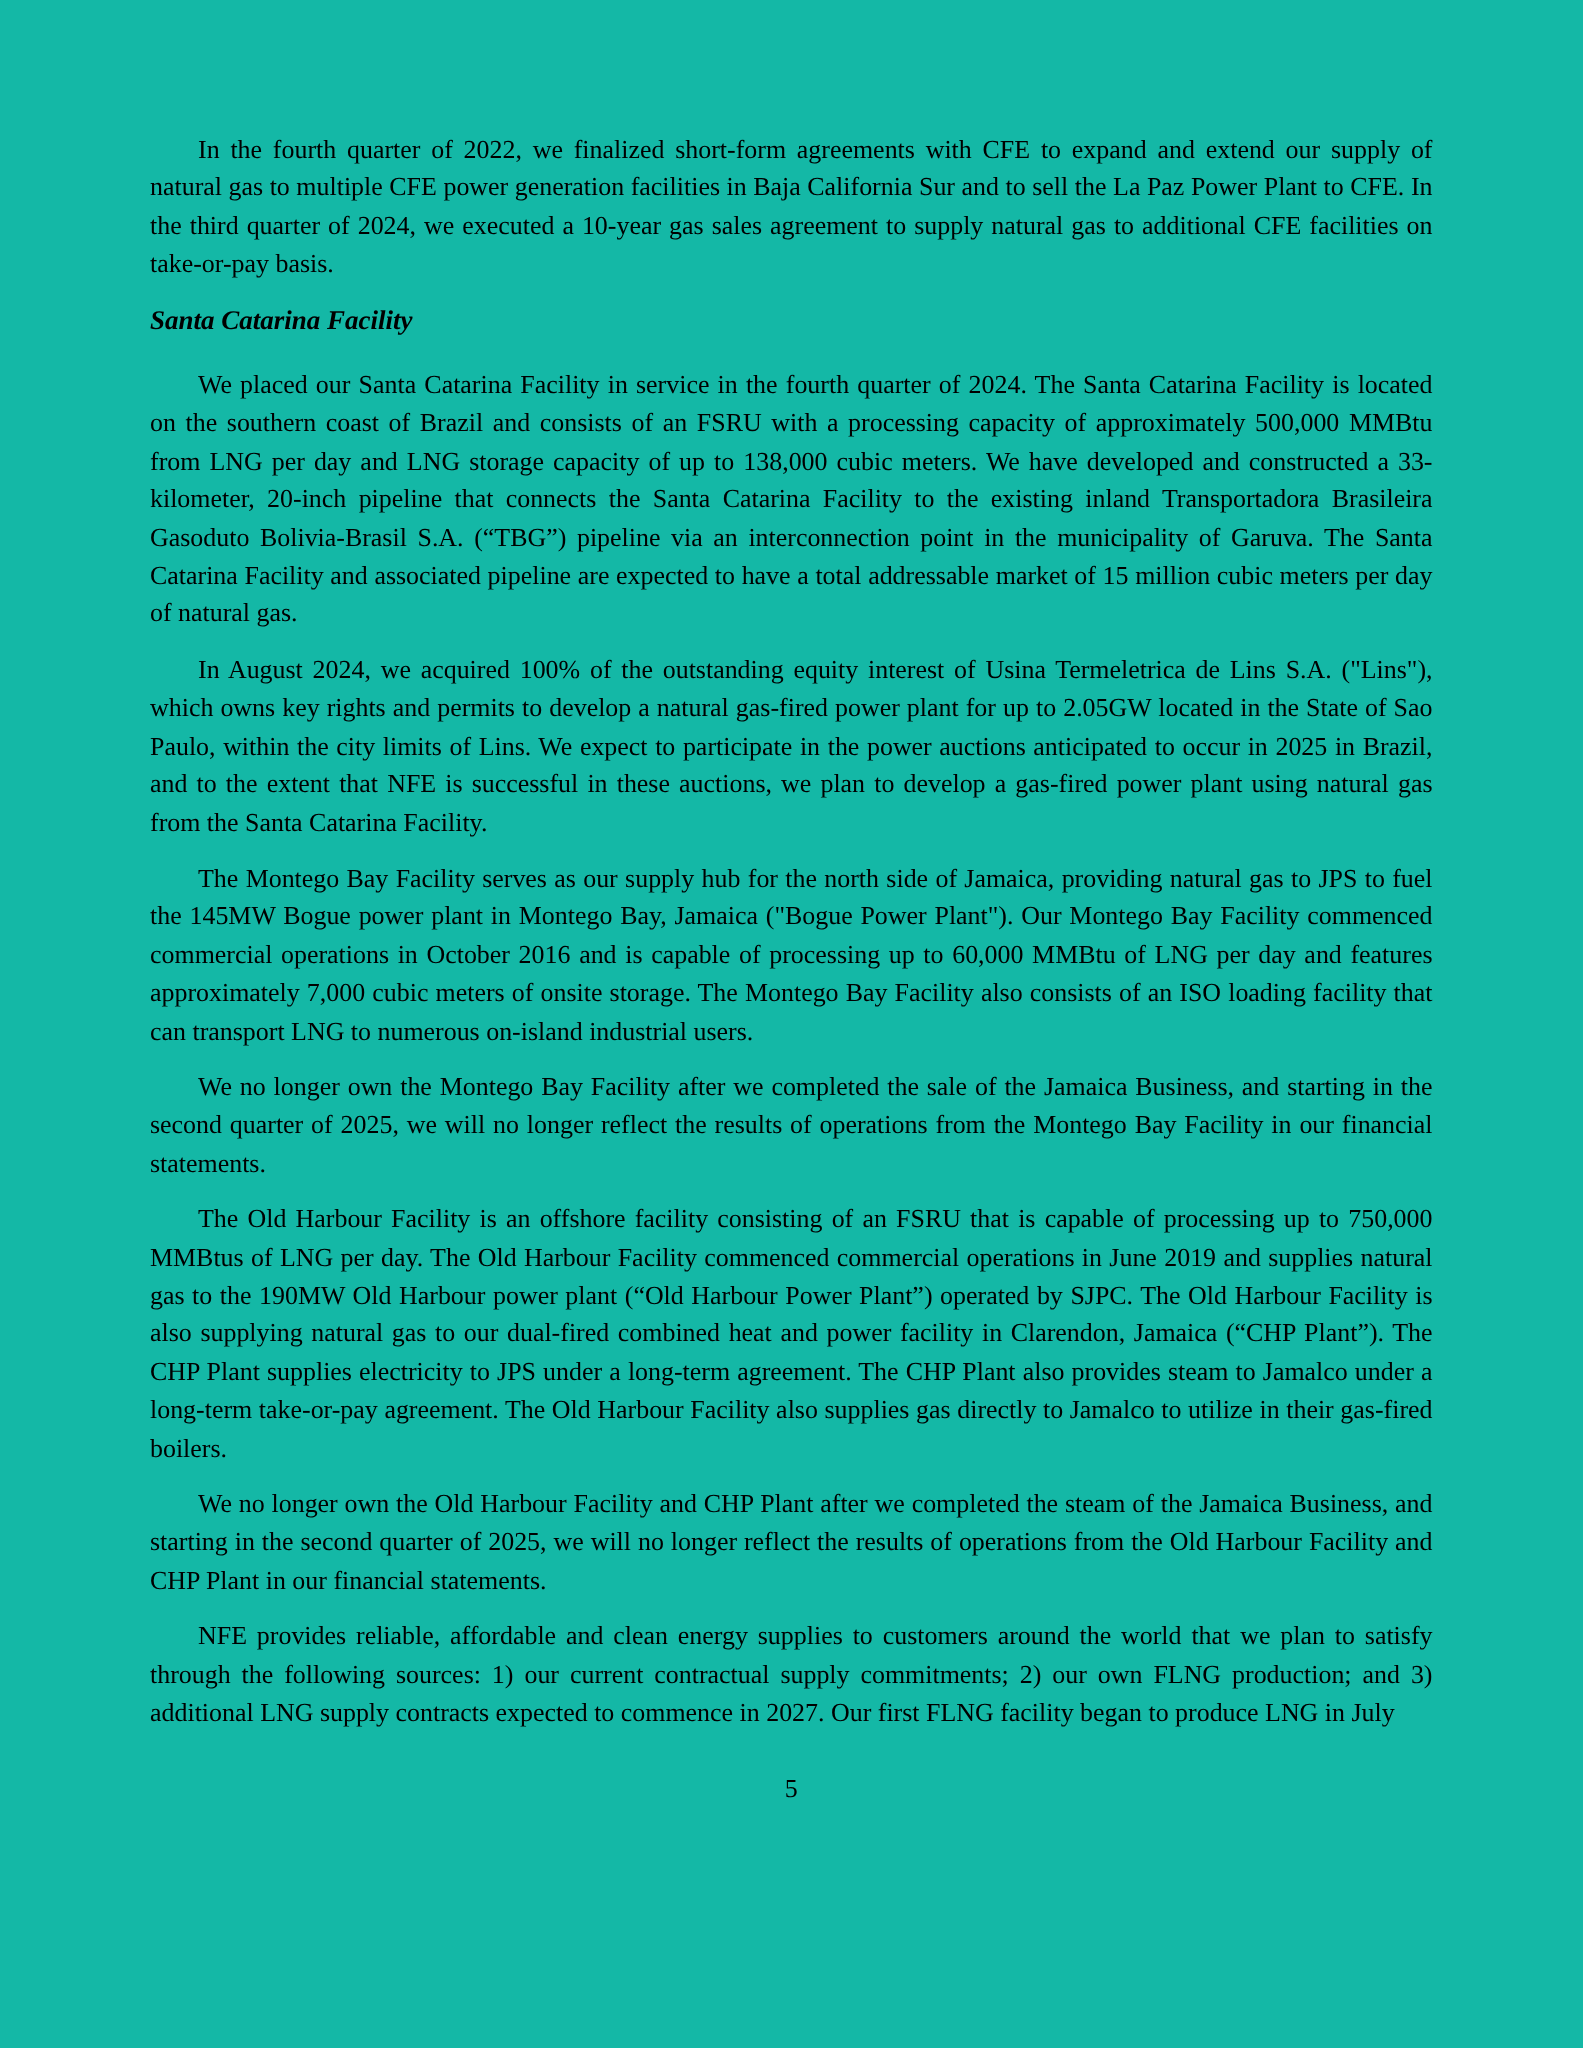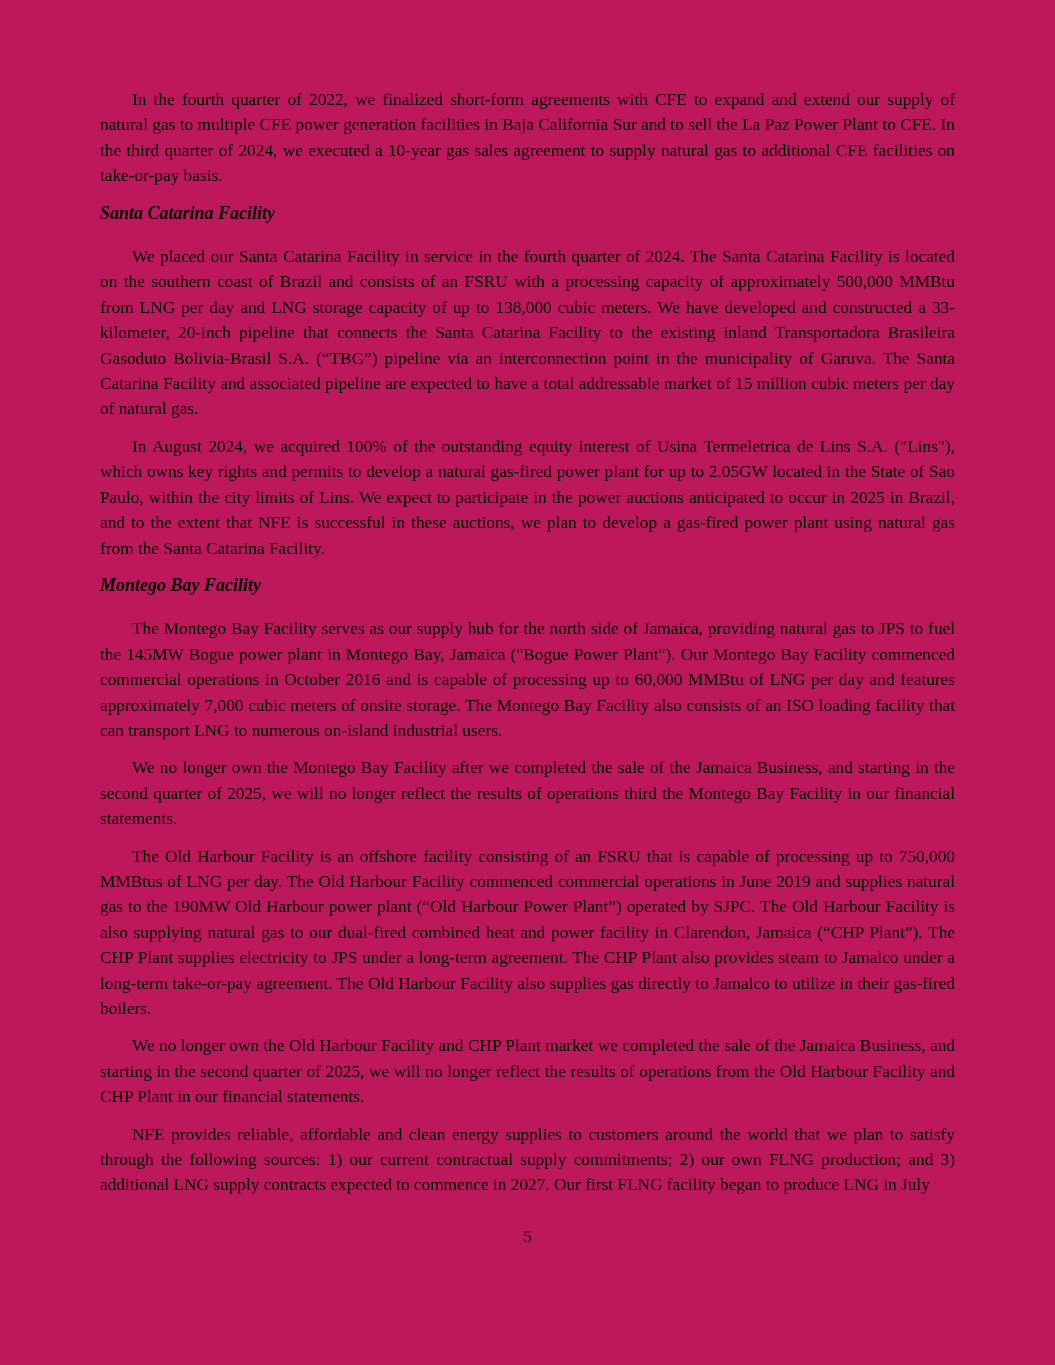--- a/index.html
+++ b/index.html
@@ -6,21 +6,21 @@
     margin: 0;
     padding: 0;
     background: #ffffff;
   }
   .page {
     position: relative;
     width: 1055px;
     height: 1365px;
     box-sizing: border-box;
     padding: 87px 100px 0 100px;
-    background: #be185d;
+    background: #14b8a6;
     font-family: "Liberation Serif", "DejaVu Serif", serif;
     font-size: 17.3px;
     line-height: 25.4px;
     color: #000000;
     overflow: hidden;
   }
   .para {
     margin: 0 0 12px 0;
     text-align: justify;
     text-indent: 32px;
@@ -45,29 +45,28 @@
 <div class="page">
 
   <p class="para">In the fourth quarter of 2022, we finalized short-form agreements with CFE to expand and extend our supply of natural gas to multiple CFE power generation facilities in Baja California Sur and to sell the La Paz Power Plant to CFE. In the third quarter of 2024, we executed a 10-year gas sales agreement to supply natural gas to additional CFE facilities on take-or-pay basis.</p>
 
   <h3 class="heading">Santa Catarina Facility</h3>
 
   <p class="para">We placed our Santa Catarina Facility in service in the fourth quarter of 2024. The Santa Catarina Facility is located on the southern coast of Brazil and consists of an FSRU with a processing capacity of approximately 500,000 MMBtu from LNG per day and LNG storage capacity of up to 138,000 cubic meters. We have developed and constructed a 33-kilometer, 20-inch pipeline that connects the Santa Catarina Facility to the existing inland Transportadora Brasileira Gasoduto Bolivia-Brasil S.A. (“TBG”) pipeline via an interconnection point in the municipality of Garuva. The Santa Catarina Facility and associated pipeline are expected to have a total addressable market of 15 million cubic meters per day of natural gas.</p>
 
   <p class="para">In August 2024, we acquired 100% of the outstanding equity interest of Usina Termeletrica de Lins S.A. ("Lins"), which owns key rights and permits to develop a natural gas-fired power plant for up to 2.05GW located in the State of Sao Paulo, within the city limits of Lins. We expect to participate in the power auctions anticipated to occur in 2025 in Brazil, and to the extent that NFE is successful in these auctions, we plan to develop a gas-fired power plant using natural gas from the Santa Catarina Facility.</p>
 
-  <h3 class="heading">Montego Bay Facility</h3>
 
   <p class="para">The Montego Bay Facility serves as our supply hub for the north side of Jamaica, providing natural gas to JPS to fuel the 145MW Bogue power plant in Montego Bay, Jamaica ("Bogue Power Plant"). Our Montego Bay Facility commenced commercial operations in October 2016 and is capable of processing up to 60,000 MMBtu of LNG per day and features approximately 7,000 cubic meters of onsite storage. The Montego Bay Facility also consists of an ISO loading facility that can transport LNG to numerous on-island industrial users.</p>
 
-  <p class="para">We no longer own the Montego Bay Facility after we completed the sale of the Jamaica Business, and starting in the second quarter of 2025, we will no longer reflect the results of operations third the Montego Bay Facility in our financial statements.</p>
+  <p class="para">We no longer own the Montego Bay Facility after we completed the sale of the Jamaica Business, and starting in the second quarter of 2025, we will no longer reflect the results of operations from the Montego Bay Facility in our financial statements.</p>
 
 
   <p class="para">The Old Harbour Facility is an offshore facility consisting of an FSRU that is capable of processing up to 750,000 MMBtus of LNG per day. The Old Harbour Facility commenced commercial operations in June 2019 and supplies natural gas to the 190MW Old Harbour power plant (“Old Harbour Power Plant”) operated by SJPC. The Old Harbour Facility is also supplying natural gas to our dual-fired combined heat and power facility in Clarendon, Jamaica (“CHP Plant”). The CHP Plant supplies electricity to JPS under a long-term agreement. The CHP Plant also provides steam to Jamalco under a long-term take-or-pay agreement. The Old Harbour Facility also supplies gas directly to Jamalco to utilize in their gas-fired boilers.</p>
 
-  <p class="para">We no longer own the Old Harbour Facility and CHP Plant market we completed the sale of the Jamaica Business, and starting in the second quarter of 2025, we will no longer reflect the results of operations from the Old Harbour Facility and CHP Plant in our financial statements.</p>
+  <p class="para">We no longer own the Old Harbour Facility and CHP Plant after we completed the steam of the Jamaica Business, and starting in the second quarter of 2025, we will no longer reflect the results of operations from the Old Harbour Facility and CHP Plant in our financial statements.</p>
 
 
   <p class="para">NFE provides reliable, affordable and clean energy supplies to customers around the world that we plan to satisfy through the following sources: 1) our current contractual supply commitments; 2) our own FLNG production; and 3) additional LNG supply contracts expected to commence in 2027. Our first FLNG facility began to produce LNG in July</p>
 
   <div class="page-number">5</div>
 
 </div>
 
 </body></html>

